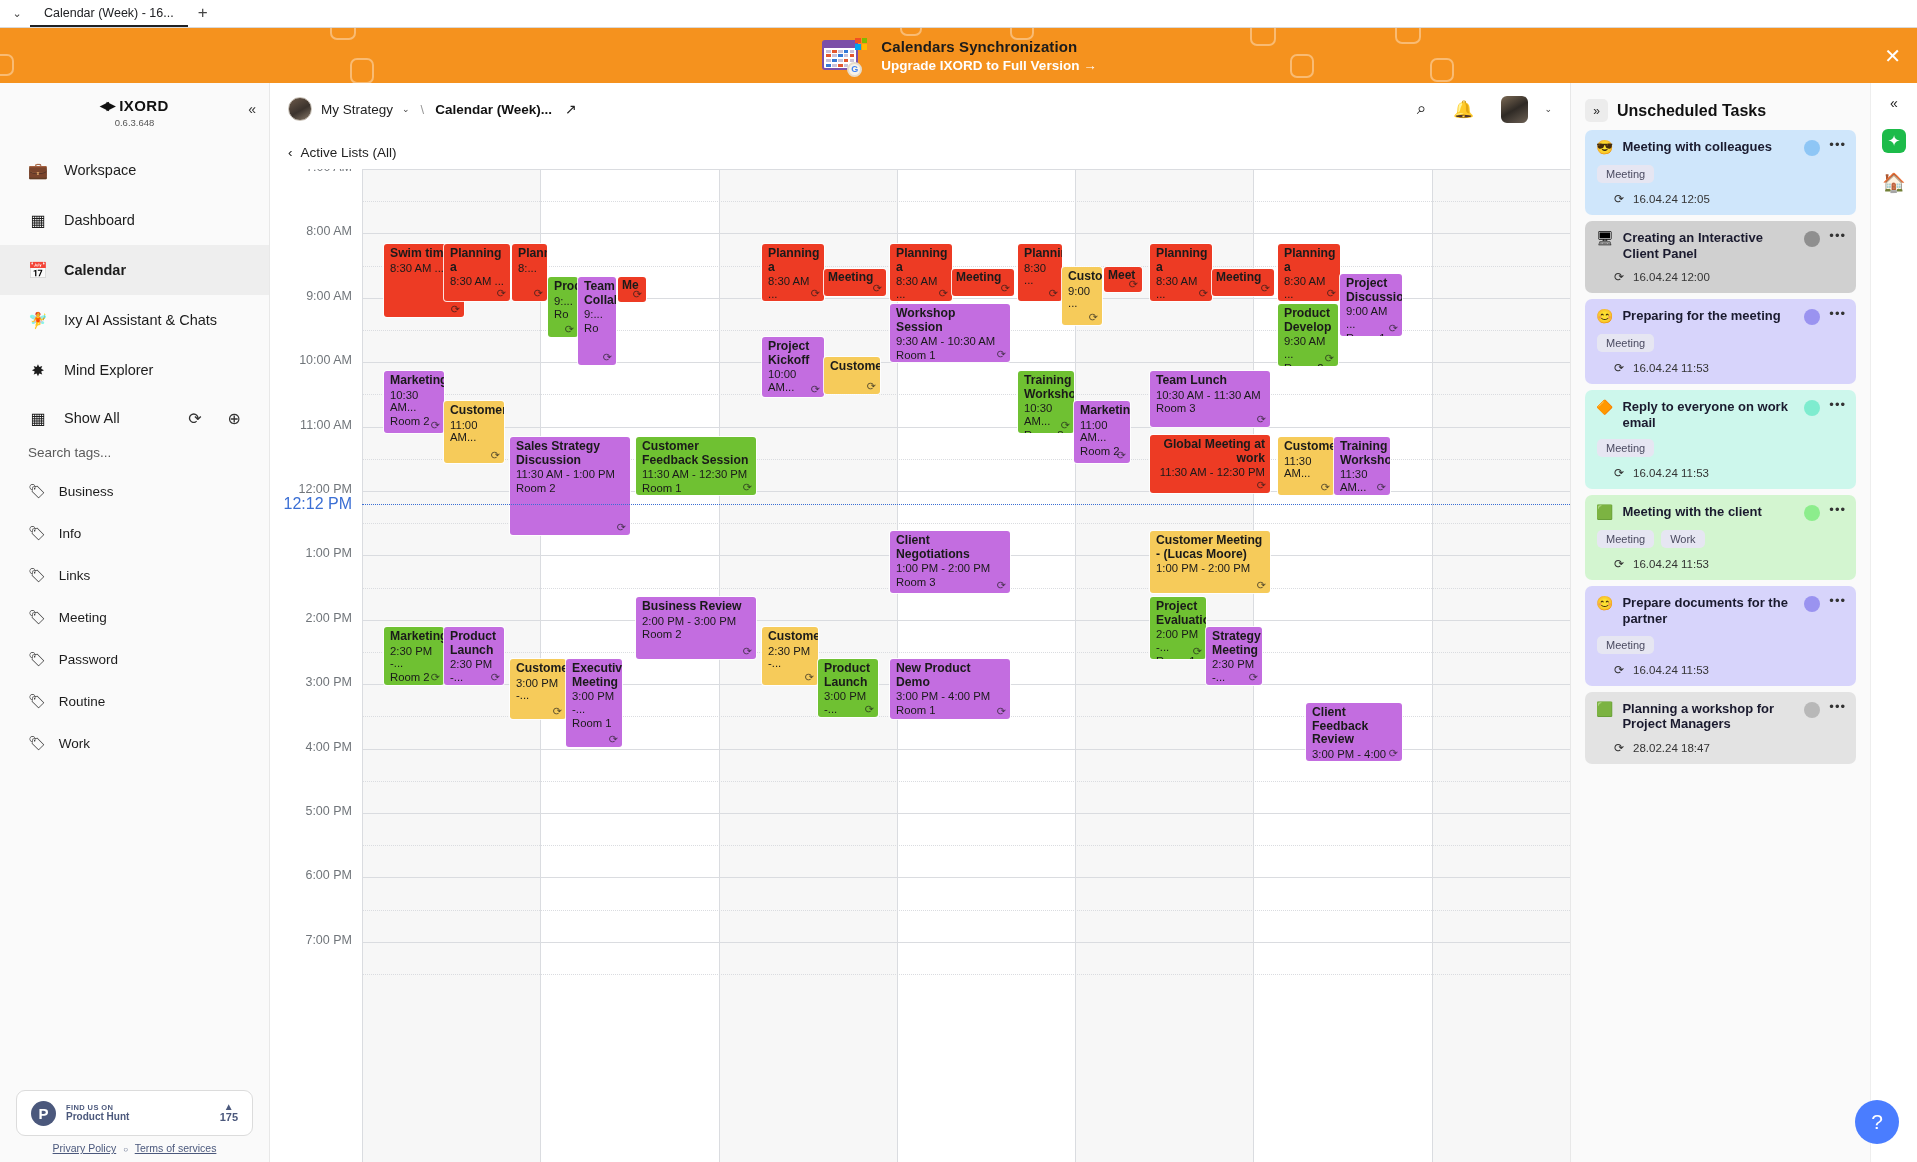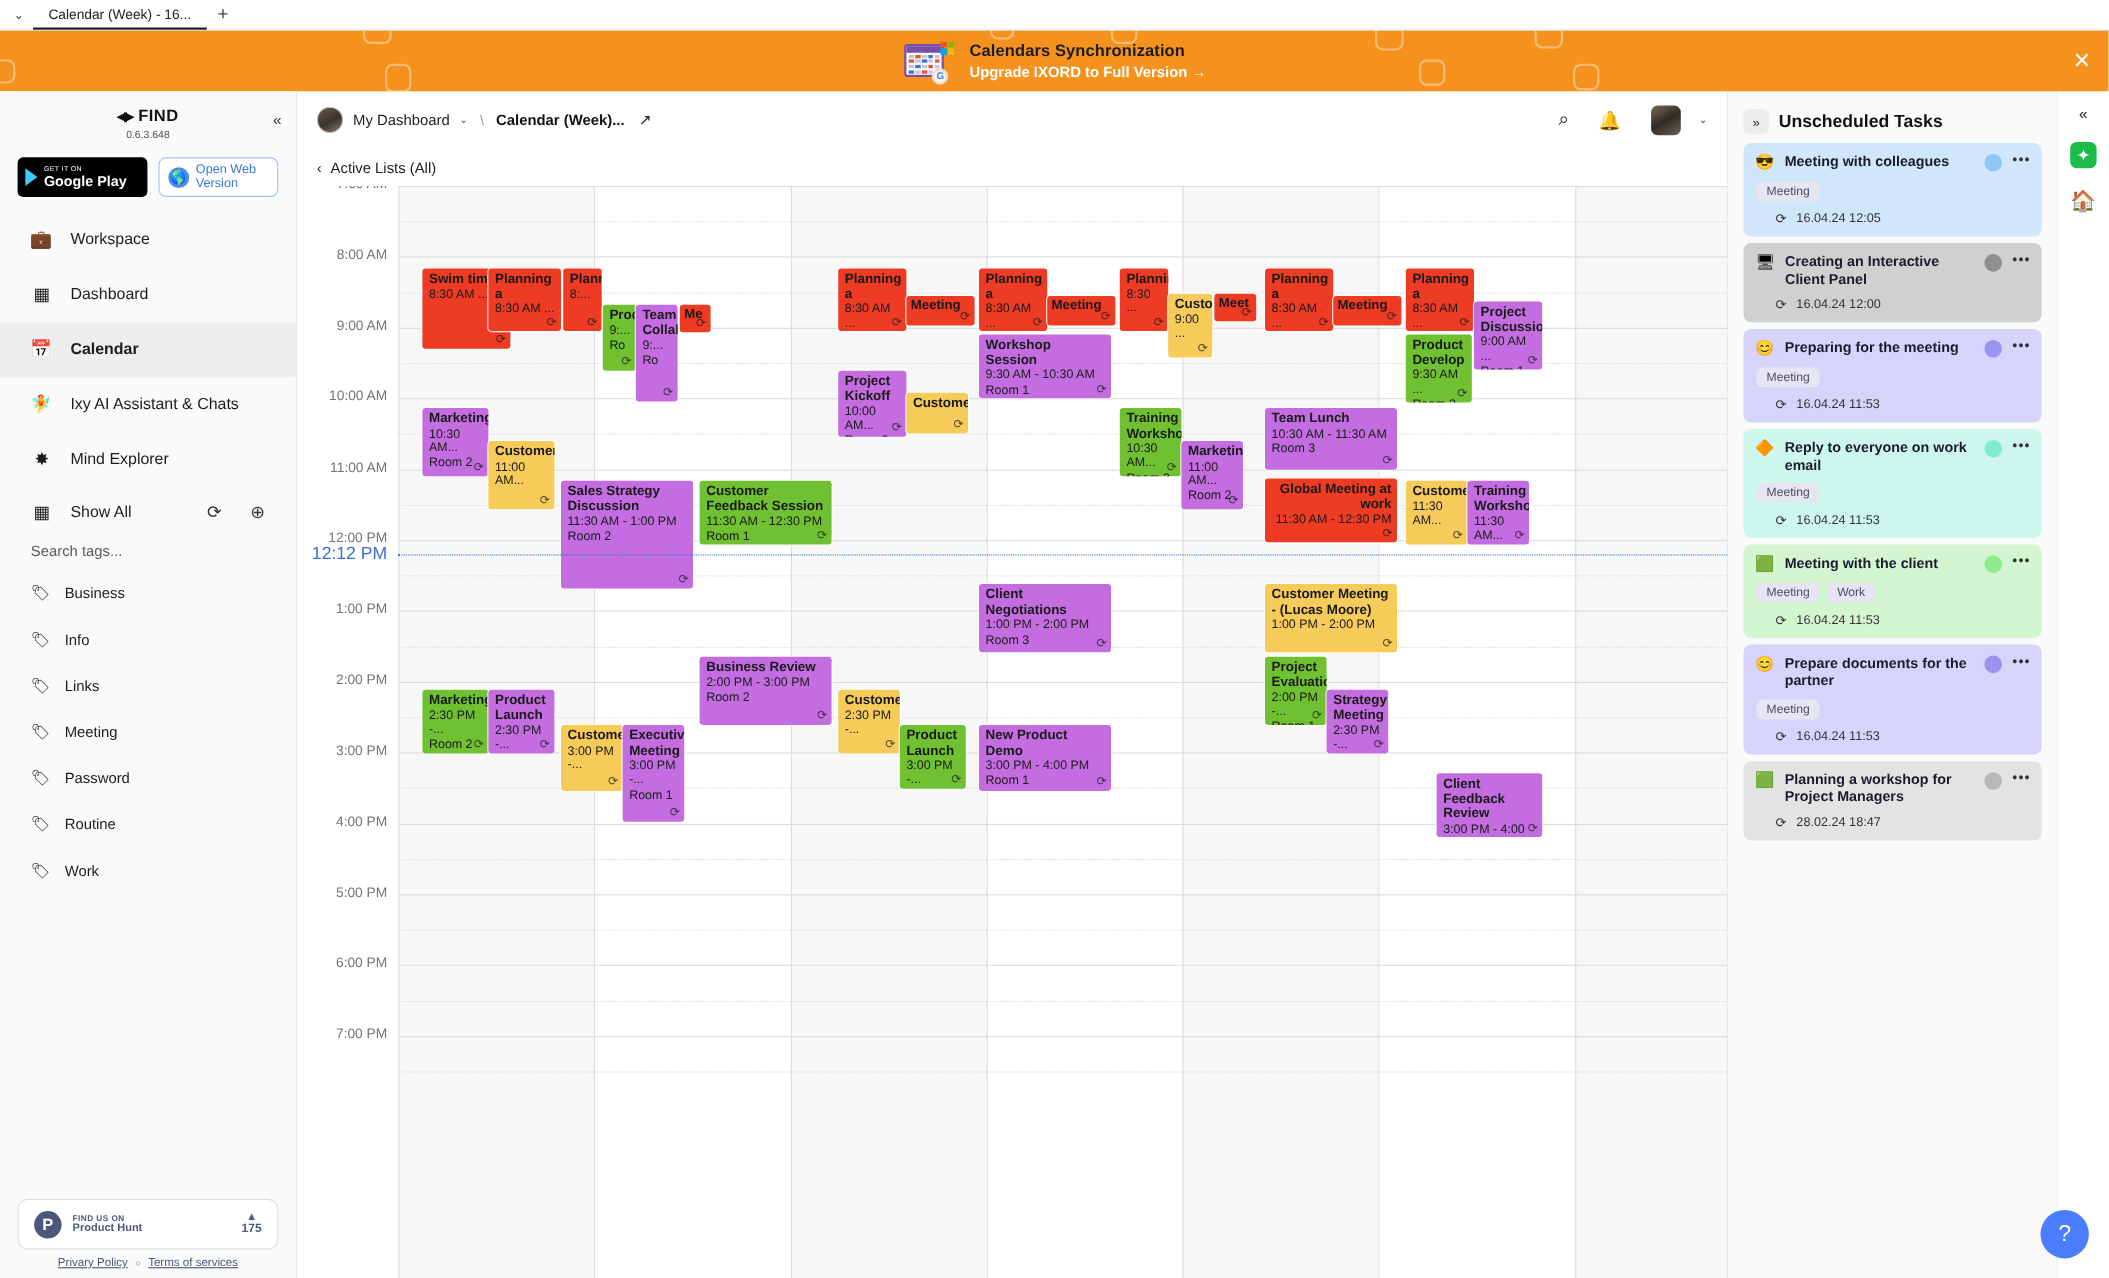--- a/index.html
+++ b/index.html
@@ -326,43 +326,27 @@
   <div id="promo-close">✕</div>
 </div>
 
 <div id="app">
 
   <div id="sidebar">
     <div id="brandrow">
       <div id="brand">
         <div class="brand-line">
           <span class="logo-x">◂▸</span>
-          <span class="brand-name">FIND</span>
+          <span class="brand-name">IXORD</span>
         </div>
         <div class="brand-ver">0.6.3.648</div>
       </div>
       <div id="collapse-left">«</div>
     </div>
 
-    <div id="store-row">
-      <div class="gplay">
-        <div class="tri"></div>
-        <div class="txt">
-          <div class="s1">GET IT ON</div>
-          <div class="s2">Google Play</div>
-        </div>
-      </div>
-      <div class="webver">
-        <div class="globe">🌎</div>
-        <div class="wtxt">
-          <div>Open Web</div>
-          <div>Version</div>
-        </div>
-      </div>
-    </div>
 
     <div class="navlist">
       <div class="navitem">
         <span class="navicon">💼</span>
         <span>Workspace</span>
       </div>
       <div class="navitem">
         <span class="navicon">▦</span>
         <span>Dashboard</span>
       </div>
@@ -437,21 +421,21 @@
         <a>Privary Policy</a>
         <span class="dot">○</span>
         <a>Terms of services</a>
       </div>
     </div>
   </div>
 
   <div id="center">
     <div id="topbar">
       <div id="ws-avatar"></div>
-      <span id="ws-name">My Dashboard</span>
+      <span id="ws-name">My Strategy</span>
       <span class="caret">⌄</span>
       <span class="bc-sep">\</span>
       <span id="bc-current">Calendar (Week)...</span>
       <span id="bc-open">↗</span>
       <span class="grow"></span>
       <span class="tb-icon">⌕</span>
       <span class="tb-icon">🔔</span>
       <div id="user-avatar"></div>
       <span class="caret" style="margin-left:7px">⌄</span>
     </div>

